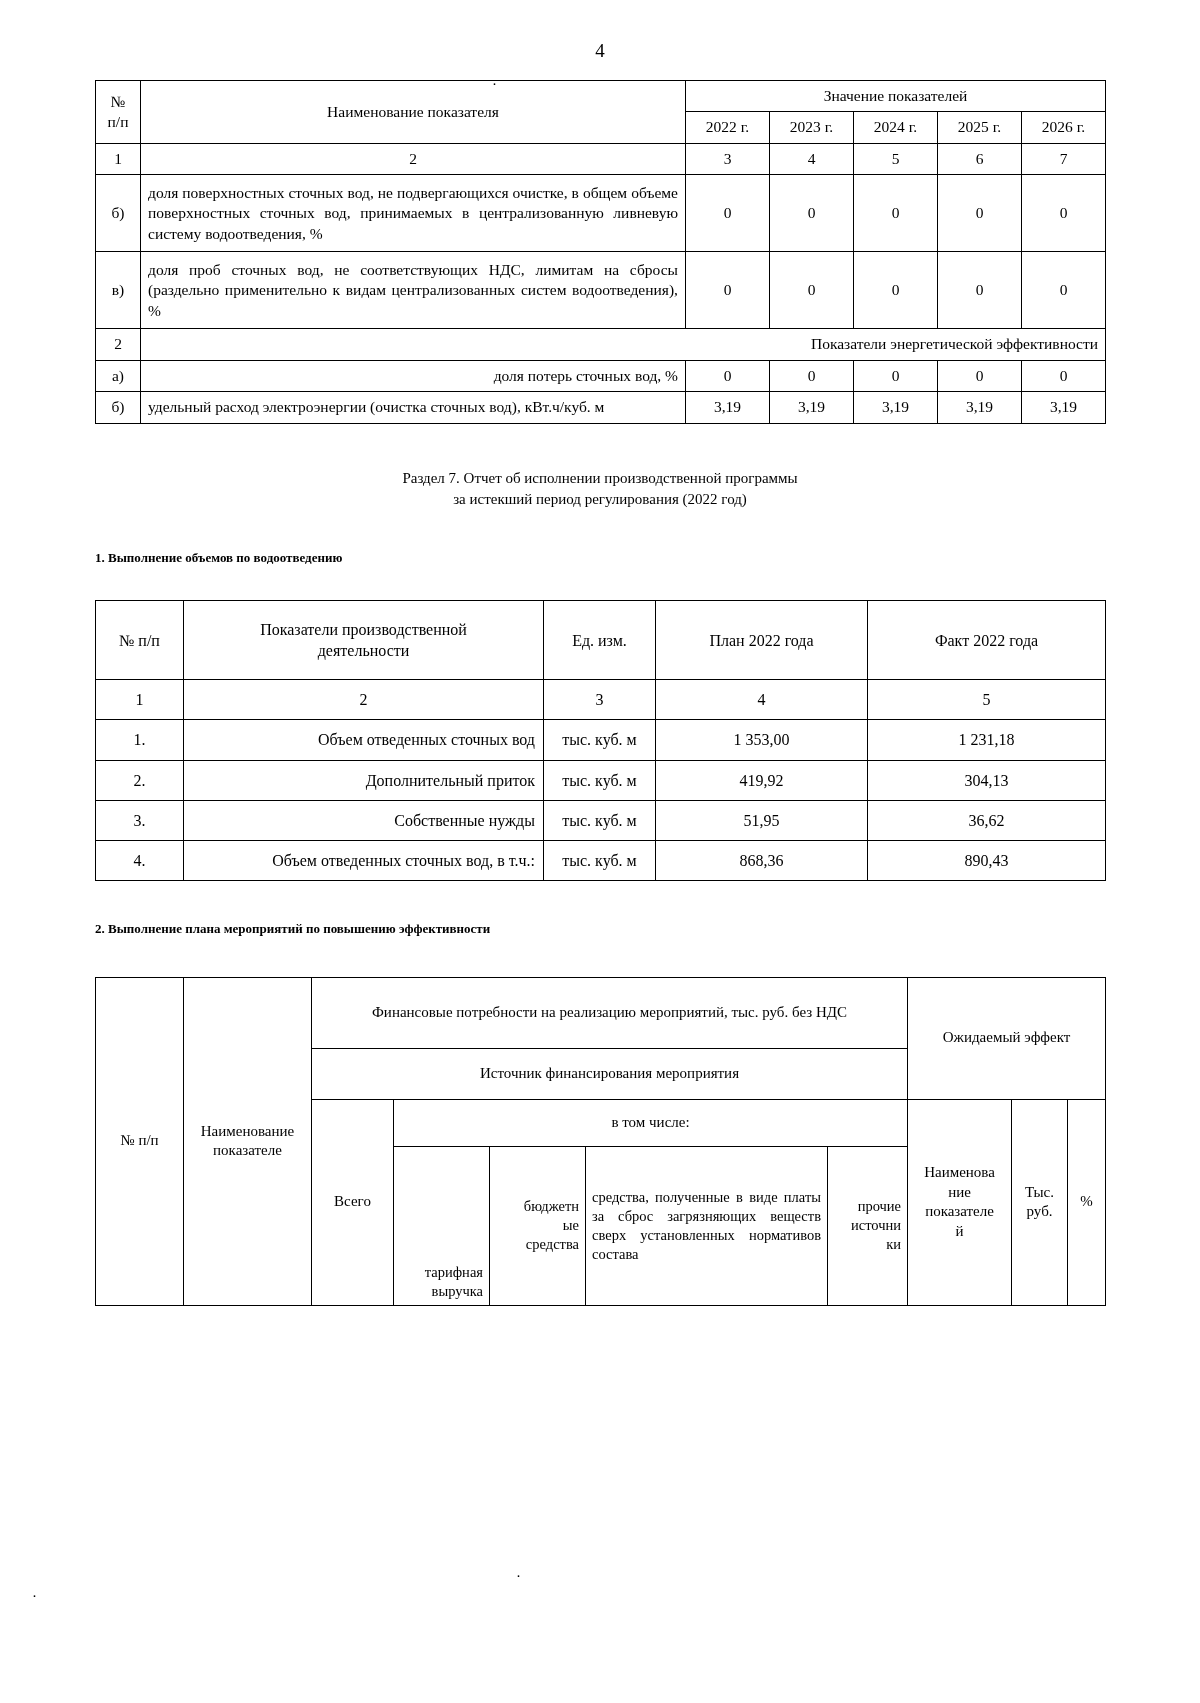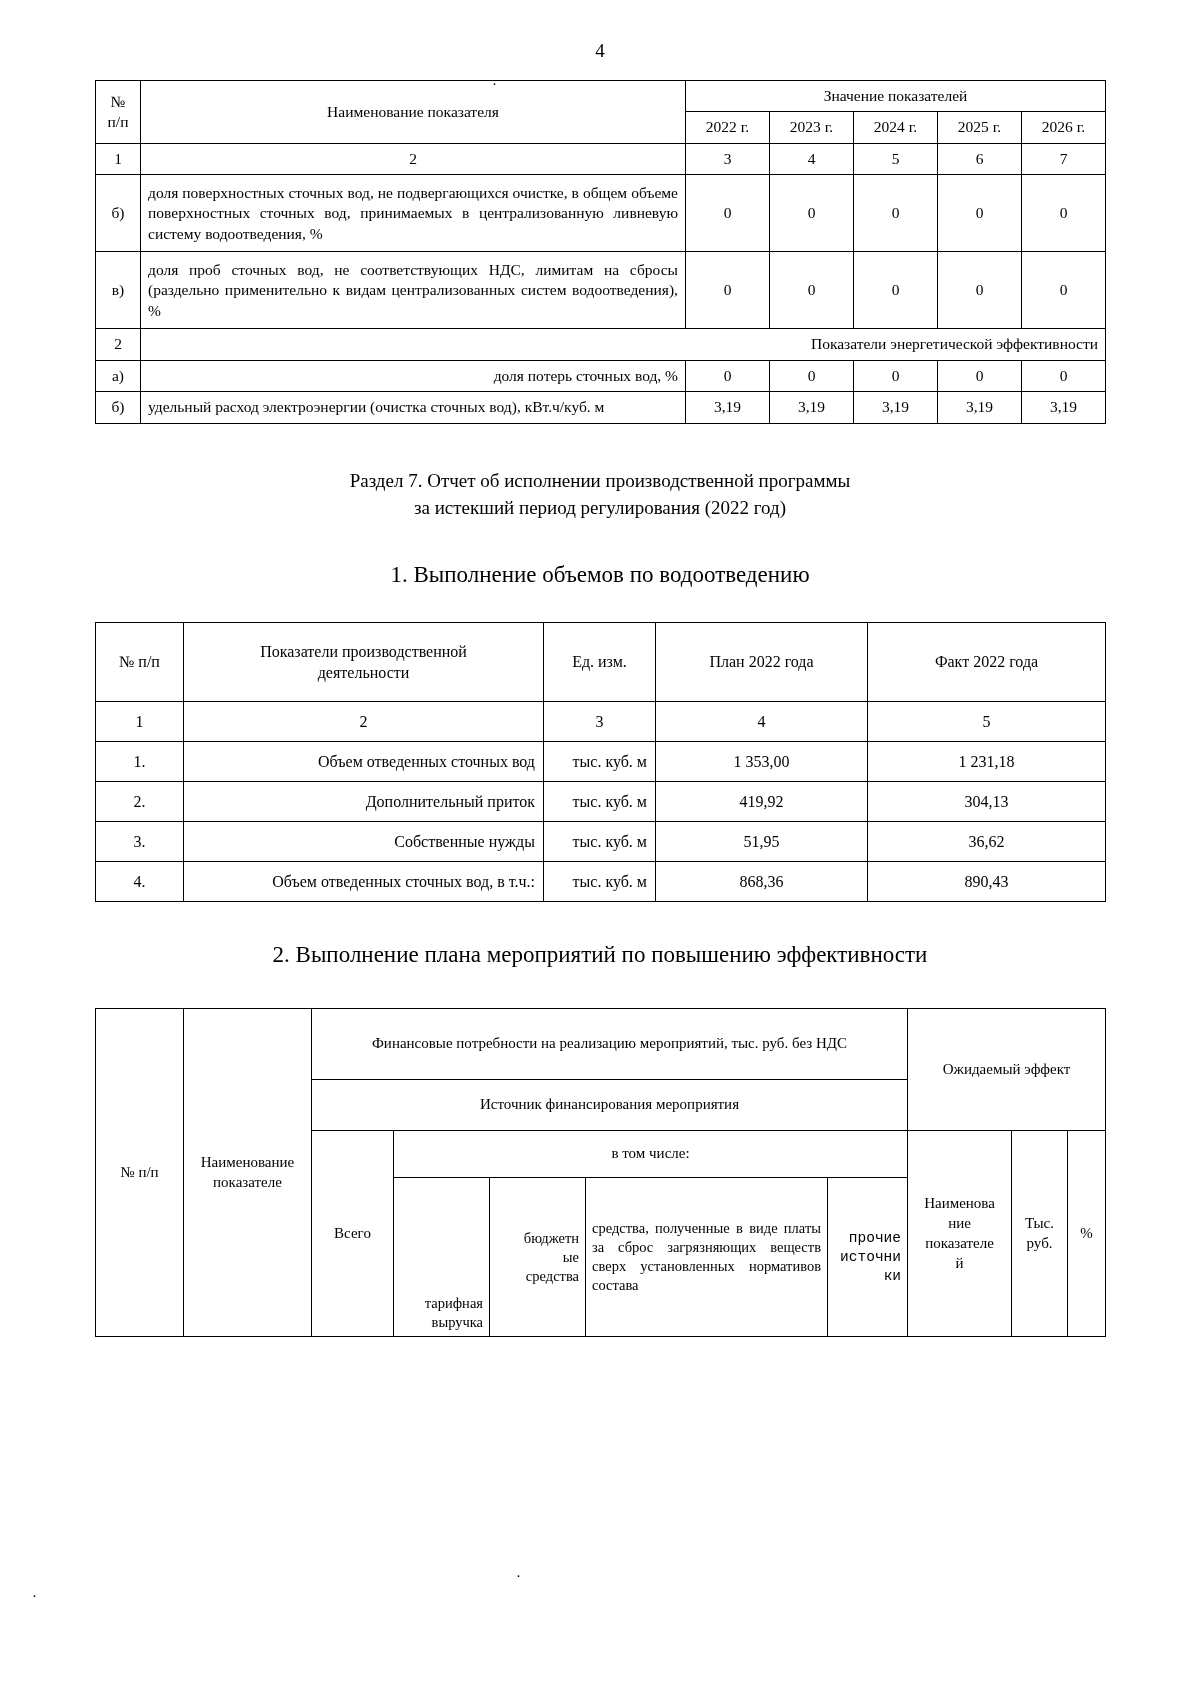--- a/index.html
+++ b/index.html
@@ -42,35 +42,34 @@
   table.doc td, table.doc th {
     border: 1px solid #000;
     padding: 5px 7px;
     vertical-align: middle;
     font-weight: normal;
     line-height: 1.32;
   }
   .c { text-align: center; }
   .l { text-align: right; }
   .just { text-align: justify; text-align-last: left; }
-  .nowrapcell { white-space: nowrap; text-align: right; }
+  .nowrapcell { white-space: nowrap; }
   .t1 .rowtall td { height: 66px; }
 
   
   h2.section {
     text-align: center;
-    font-size: 19px;
+    font-size: 15px;
     font-weight: normal;
     line-height: 1.42;
     margin: 44px 0 0 0;
   }
   h3.subsection {
-    text-align: center;
-    font-size: 23px;
-    font-weight: normal;
+    font-size: 13px;
+    font-weight: bold;
     margin: 40px 0 0 0;
   }
   .spacer-34 { height: 34px; }
   .spacer-40 { height: 40px; }
 
   
   table.t2 { font-size: 16px; }
   table.t2 td { padding: 9px 8px; }
   table.t2 .r2head td { height: 60px; }
 
@@ -312,21 +311,21 @@
           <td class="l small" style="height:150px; vertical-align:bottom;">
             <div>тарифная</div>
             <div>выручка</div>
           </td>
           <td class="l small" style="vertical-align:middle;">
             <div>бюджетн</div>
             <div>ые</div>
             <div>средства</div>
           </td>
           <td class="justify-tight small" style="vertical-align:middle;">средства, полученные в виде платы за сброс загрязняющих веществ сверх установленных нормативов состава</td>
-          <td class="l small" style="vertical-align:middle;font-family:Liberation Mono, monospace;">
+          <td class="l small" style="vertical-align:middle;">
             <div>прочие</div>
             <div>источни</div>
             <div>ки</div>
           </td>
         </tr>
       </tbody>
     </table>
 
   </div>
 

